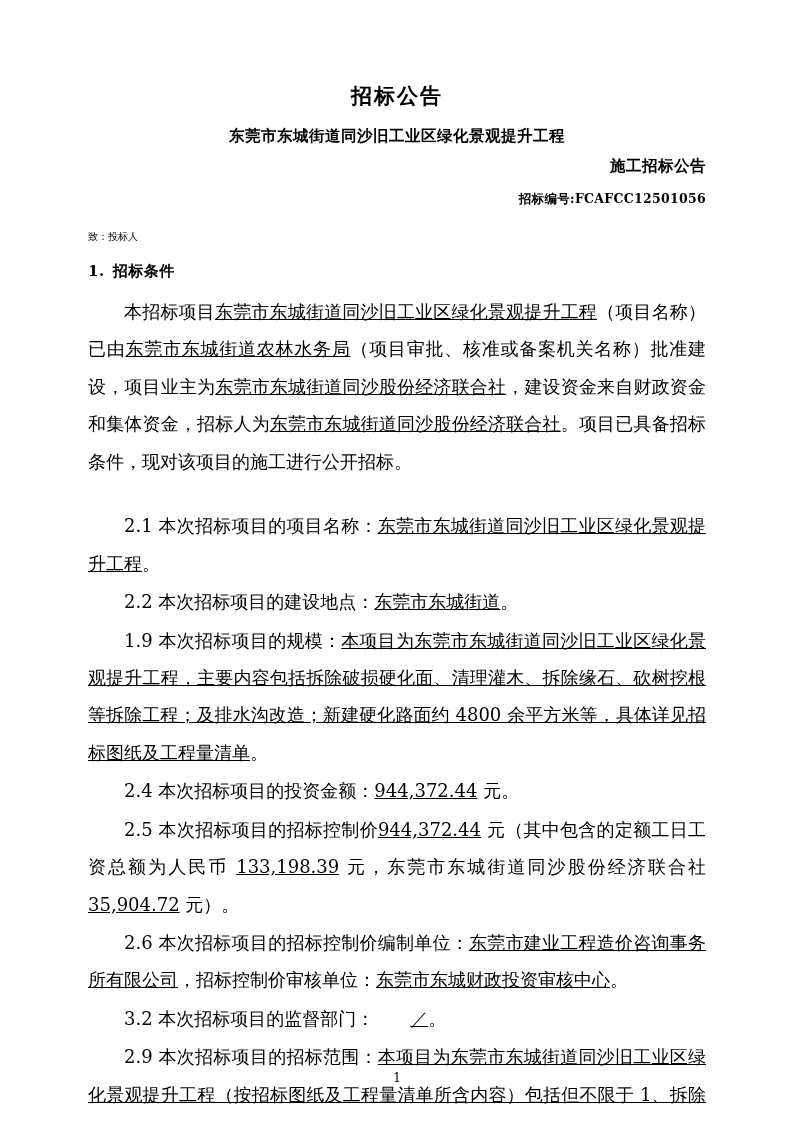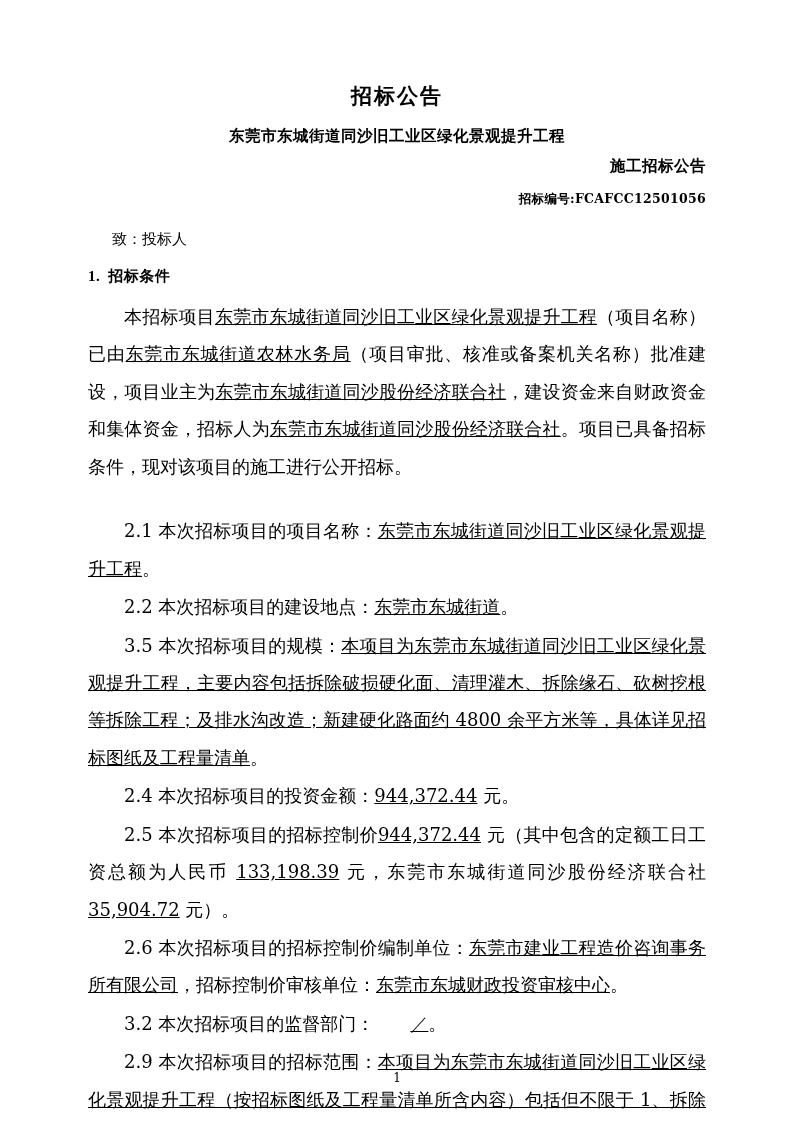--- a/index.html
+++ b/index.html
@@ -43,31 +43,29 @@
     margin-bottom: 14px;
   }
   .code-line {
     text-align: right;
     font-size: 12.5px;
     font-weight: bold;
     letter-spacing: 0.3px;
     margin-bottom: 22px;
   }
   .to-line {
-    font-size: 15px;
+    font-size: 10px;
     margin-bottom: 18px;
-    margin-left: 24px;
   }
   .section-head {
     font-size: 15px;
     font-weight: bold;
     margin-top: 16px;
     margin-bottom: 12px;
     letter-spacing: 0.5px;
-    font-family: Liberation Serif, serif;
   }
   .section-head .num {
     margin-right: 8px;
   }
   .para {
     font-size: 18px;
     line-height: 2.08;
     text-align: justify;
     text-indent: 2em;
     margin: 0 0 1px 0;
@@ -102,21 +100,21 @@
   <div class="code-line">招标编号:FCAFCC12501056</div>
 
   <div class="to-line">致：投标人</div>
 
   <div id="sections">
       <div class="section-head"><span class="num">1.</span><span>招标条件</span></div>
       <p class="para"><span>本招标项目</span><span class="u">东莞市东城街道同沙旧工业区绿化景观提升工程</span><span>（项目名称）已由</span><span class="u">东莞市东城街道农林水务局</span><span>（项目审批、核准或备案机关名称）批准建设，项目业主为</span><span class="u">东莞市东城街道同沙股份经济联合社</span><span>，建设资金来自财政资金和集体资金，招标人为</span><span class="u">东莞市东城街道同沙股份经济联合社</span><span>。项目已具备招标条件，现对该项目的施工进行公开招标。</span></p>
       <div class="spacer-lg"></div>
       <p class="para"><span>2.1 本次招标项目的项目名称：</span><span class="u">东莞市东城街道同沙旧工业区绿化景观提升工程</span><span>。</span></p>
       <p class="para"><span>2.2 本次招标项目的建设地点：</span><span class="u">东莞市东城街道</span><span>。</span></p>
-      <p class="para"><span>3.5 本次招标项目的规模：</span><span class="u">本项目为东莞市东城街道同沙旧工业区绿化景观提升工程，主要内容包括拆除破损硬化面、清理灌木、拆除缘石、砍树挖根等拆除工程；及排水沟改造；新建硬化路面约 4800 余平方米等，具体详见招标图纸及工程量清单</span><span>。</span></p>
+      <p class="para"><span>1.9 本次招标项目的规模：</span><span class="u">本项目为东莞市东城街道同沙旧工业区绿化景观提升工程，主要内容包括拆除破损硬化面、清理灌木、拆除缘石、砍树挖根等拆除工程；及排水沟改造；新建硬化路面约 4800 余平方米等，具体详见招标图纸及工程量清单</span><span>。</span></p>
       <p class="para"><span>2.4 本次招标项目的投资金额：</span><span class="u">944,372.44</span><span> 元。</span></p>
       <p class="para"><span>2.5 本次招标项目的招标控制价</span><span class="u">944,372.44</span><span> 元（其中包含的定额工日工资总额为人民币 </span><span class="u">133,198.39</span><span> 元，东莞市东城街道同沙股份经济联合社 </span><span class="u">35,904.72</span><span> 元）。</span></p>
       <p class="para"><span>2.6 本次招标项目的招标控制价编制单位：</span><span class="u">东莞市建业工程造价咨询事务所有限公司</span><span>，招标控制价审核单位：</span><span class="u">东莞市东城财政投资审核中心</span><span>。</span></p>
       <p class="para"><span>3.2 本次招标项目的监督部门：</span><span class="gap">／</span><span>。</span></p>
       <p class="para"><span>2.9 本次招标项目的招标范围：</span><span class="u">本项目为东莞市东城街道同沙旧工业区绿化景观提升工程（按招标图纸及工程量清单所含内容）包括但不限于 1、拆除工程：含拆除路面、砍伐乔木、砍挖灌木丛及根等；2、路面工程：含挖一般土方、水泥混凝土、铣刨路面等；3、树池：含树池砌筑等；4、排水沟改造：含 1 号排水沟、2 号排水沟、3 号排水沟、4 号排水沟等，以上招标范围未尽事宜，</span></p>
     </div>
 
   <div class="page-number">1</div>
 </div>
 

